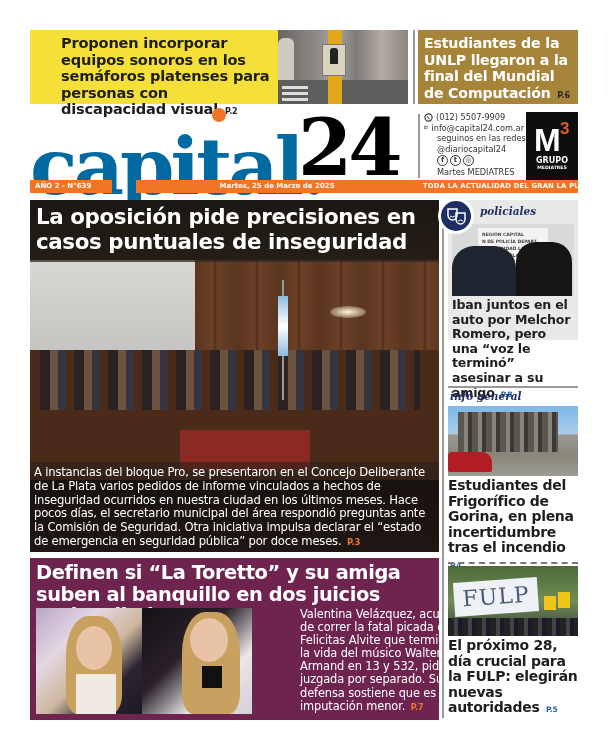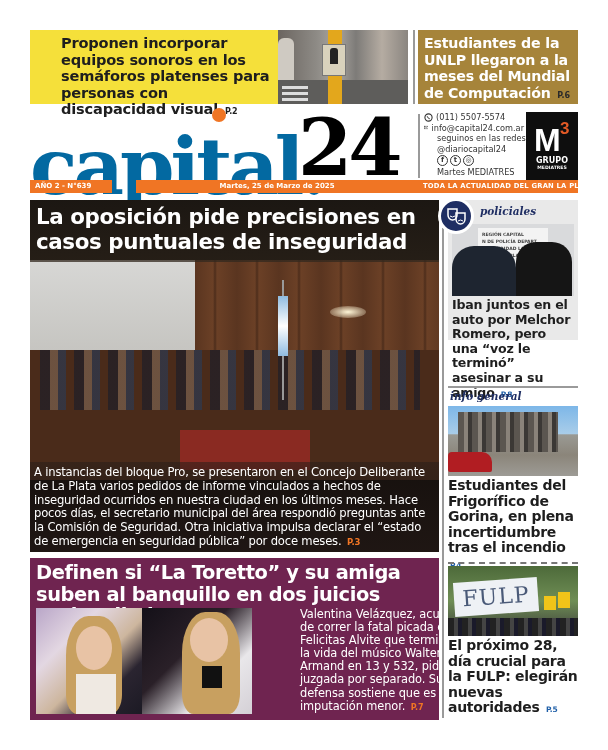--- a/index.html
+++ b/index.html
@@ -126,37 +126,37 @@
   <div class="street"></div>
   <div class="stripe" style="top:56px"></div>
   <div class="stripe" style="top:62px"></div>
   <div class="stripe" style="top:68px"></div>
   <div class="pole"></div>
   <div class="box"></div>
   <div class="fig"></div>
 </div>
 <div class="abs vdivider-top"></div>
 <div class="abs teaser-gold">
-  <div class="h"><span>Estudiantes de la UNLP llegaron a la meses del Mundial de Computación</span> <span class="pg">P.6</span></div>
+  <div class="h"><span>Estudiantes de la UNLP llegaron a la final del Mundial de Computación</span> <span class="pg">P.6</span></div>
 </div>
 
 <div class="abs logo">
   <span class="capital"><span>capital</span><span>.</span></span>
   <span class="dot-orange"></span>
   <span class="num">24</span>
 </div>
 
 <div class="abs vdivider-mh"></div>
 <div class="abs contact">
   <div class="row">
     <svg class="ico" viewBox="0 0 10 10">
         <circle cx="5" cy="5" r="4" fill="none" stroke="#333" stroke-width="1.2"></circle>
         <path d="M3.5 3.5 Q4 6 6.5 6.5" stroke="#333" stroke-width="1" fill="none"></path>
       </svg>
-    <span>(011) 5507-5574</span>
+    <span>(012) 5507-9909</span>
   </div>
   <div class="row">
     <svg class="ico" viewBox="0 0 10 10">
         <rect x="0.6" y="2" width="8.8" height="6" fill="none" stroke="#333" stroke-width="1"></rect>
         <path d="M0.6 2 L5 5.5 L9.4 2" fill="none" stroke="#333" stroke-width="1"></path>
       </svg>
     <span>info@capital24.com.ar</span>
   </div>
   <div class="indent">seguinos en las redes:</div>
   <div class="indent">@diariocapital24</div>

